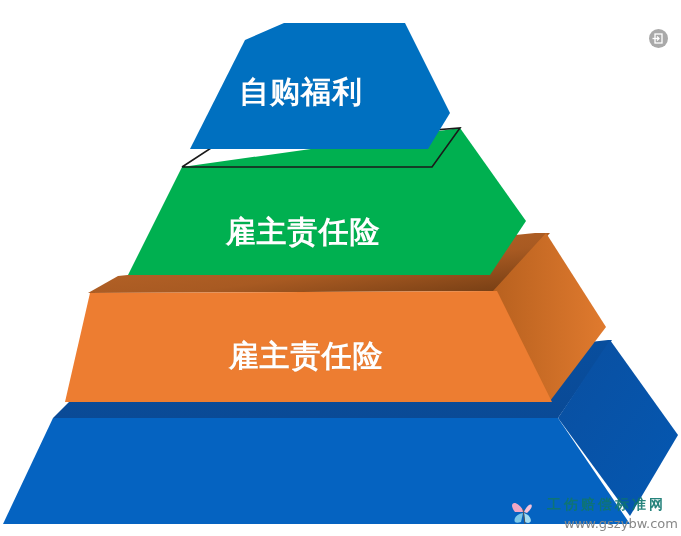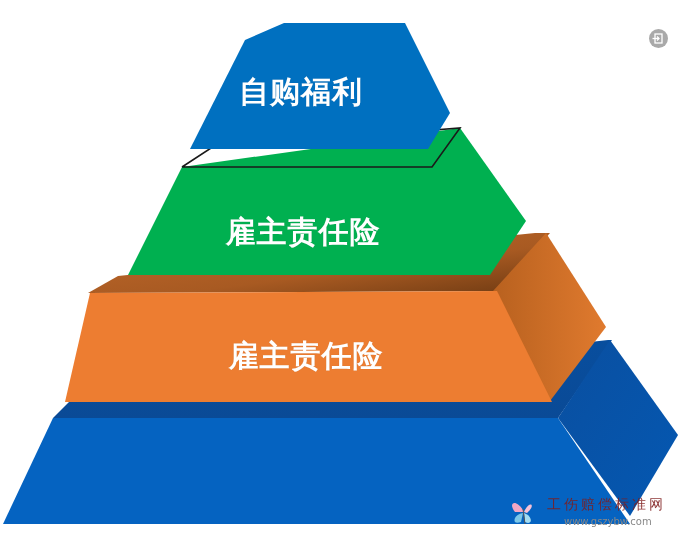--- a/index.html
+++ b/index.html
@@ -1,22 +1,22 @@
 <!DOCTYPE html>
 <html><head>
 <meta charset="utf-8">
 <style>
   html, body { margin: 0; padding: 0; background: #ffffff; }
   body { width: 681px; height: 536px; position: relative; overflow: hidden; font-family: "DejaVu Sans", sans-serif; }
   #stage { position: absolute; left: 0; top: 0; width: 681px; height: 536px; }
   .label { position: absolute; color: #ffffff; font-weight: bold; font-family: "DejaVu Sans", sans-serif; white-space: nowrap; text-align: center; transform: translateX(-50%); letter-spacing: 1px; text-shadow: 0 0 1px rgba(0,0,0,0.15); }
   .exit-btn { position: absolute; left: 649px; top: 29px; width: 19px; height: 19px; border-radius: 50%; background: #a9a9a9; cursor: pointer; }
   .watermark { position: absolute; left: 505px; top: 494px; width: 176px; height: 36px; }
-  .wm-title { position: absolute; left: 42px; top: 2px; font-size: 14px; font-weight: normal; color: #7f1d1d; letter-spacing: 3px; font-family: "DejaVu Serif", serif; opacity: 0.9; }
-  .wm-url { position: absolute; left: 59px; top: 22px; font-size: 10px; color: #888888; font-family: "DejaVu Sans", sans-serif; }
+  .wm-title { position: absolute; left: 42px; top: 2px; font-size: 14px; font-weight: bold; color: #0f766e; letter-spacing: 3px; font-family: "DejaVu Serif", serif; opacity: 0.9; }
+  .wm-url { position: absolute; left: 59px; top: 22px; font-size: 13px; color: #888888; font-family: "DejaVu Sans", sans-serif; }
 </style>
 </head>
 <body>
 
 <div id="stage">
   <svg width="681" height="536" viewBox="0 0 681 536">
     <defs>
       <linearGradient id="orangeTopGrad" x1="0" y1="0" x2="1" y2="1">
         <stop offset="0" stop-color="#c0692b"></stop>
         <stop offset="0.6" stop-color="#a85a22"></stop>

